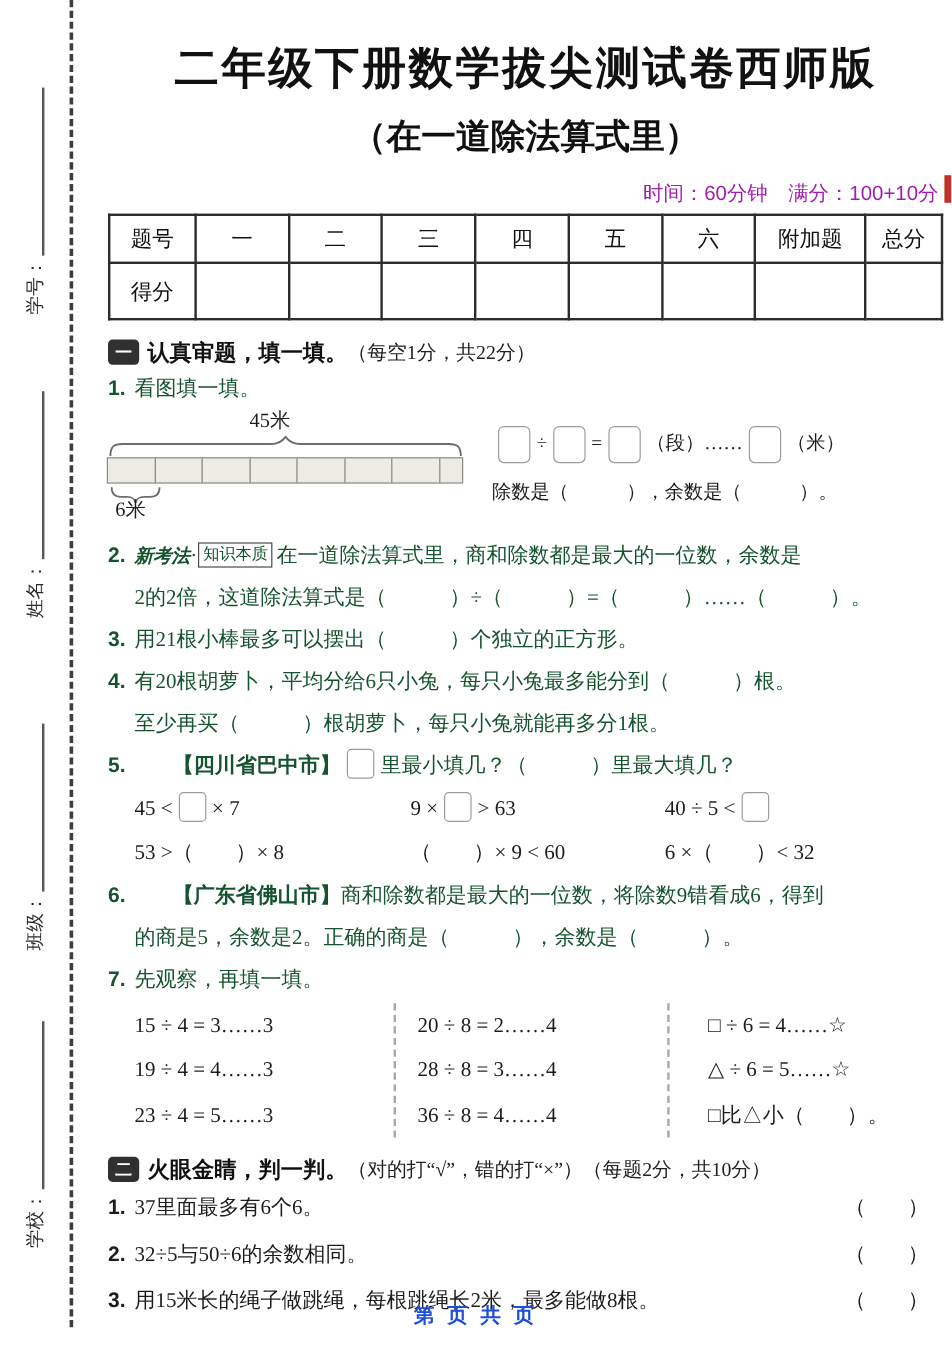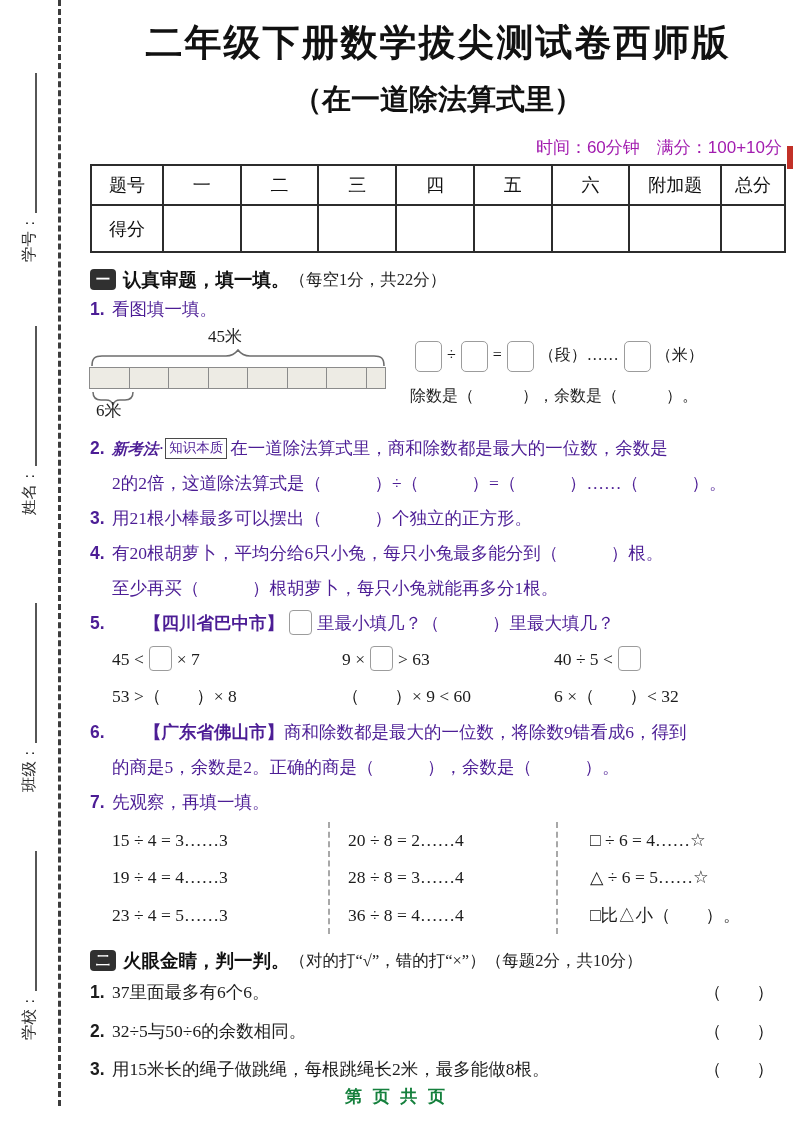--- a/index.html
+++ b/index.html
@@ -22,21 +22,21 @@
     transform: rotate(-90deg); transform-origin: 0 0;
     display: flex; align-items: center;
     font-family: "Liberation Sans", sans-serif;
     font-size: 15.5px; color: #2a2a2a; white-space: nowrap;
   }
   .sb-rule { display: inline-block; width: 140px; height: 15px;
     border-bottom: 2px solid #565656; margin-left: 2px; }
   
   .main { position: absolute; left: 90px; top: 0; width: 696px; }
   .title {
-    margin: 18px 0 0; text-align: center;
+    margin: 32px 0 0; text-align: center;
     font-family: "Liberation Sans", sans-serif;
     font-size: 37px; font-weight: bold; letter-spacing: 2px;
     color: #111;
   }
   .subtitle {
     margin: 12px 0 0; text-align: center;
     font-family: "Liberation Sans", sans-serif;
     font-size: 29px; font-weight: bold; color: #111;
   }
   .meta {
@@ -54,21 +54,21 @@
   table.score tr.scr  { height: 47px; }
   
   .sec-head { display: flex; align-items: center; margin-top: 14px;
     font-family: "Liberation Sans", sans-serif; font-size: 18.5px; font-weight: bold; color:#111; }
   .sec-icon { width: 26px; height: 21px; background: #303030; border-radius: 4px;
     color: #fff; font-size: 14px; font-weight: bold;
     display: inline-flex; align-items: center; justify-content: center;
     margin-right: 7px; flex: none; }
   .sec-note { font-weight: normal; font-size: 16.5px; font-family: "Liberation Serif", serif; color:#222; }
   
-  .q { font-size: 17.5px; line-height: 2.0; padding-left: 22px; margin: 0; color:#4c1d95; }
+  .q { font-size: 17.5px; line-height: 2.0; padding-left: 22px; margin: 0; color:#14532d; }
   .qnum { display: inline-block; min-width: 22px; margin-left: -22px;
     font-family: "Liberation Sans", sans-serif; font-weight: bold; }
   .src-tag { font-weight: bold; margin-left: 32px; }
   .badge-bold { font-family: "Liberation Sans", sans-serif; font-weight: bold; font-style: italic; font-size: 15.5px; }
   .badge-box { border: 1.5px solid #4a4a4a; font-family: "Liberation Sans", sans-serif;
     font-size: 13.5px; padding: 0 3px; margin: 0 3px 0 1px; display:inline-block; line-height:1.4; vertical-align: 2px; }
   
   .q1-body { display: flex; margin: 2px 0 6px; }
   .diagram { position: relative; width: 308px; height: 96px; flex: none; }
   .d-top-label { position: absolute; top: -4px; left: 118px; font-size: 17px; }
@@ -96,21 +96,21 @@
   .q7-col.c3 { padding-left: 32px; }
   
   .judge-item { display: flex; justify-content: space-between;
     font-size: 17.5px; line-height: 2.18; padding-left: 0; }
   .judge-text { padding-left: 22px; }
   .judge-text .qnum { margin-left: -22px; }
   .judge-blank { padding-right: 12px; flex: none; }
   
   .footer { position: absolute; bottom: 14px; left: 0; width: 100%;
     text-align: center; font-family: "Liberation Sans", sans-serif;
-    font-size: 17px; font-weight: bold; white-space: pre; letter-spacing: 3px; color:#15803d; }
+    font-size: 17px; font-weight: bold; white-space: pre; letter-spacing: 3px; color:#1d4ed8; }
 </style>
 </head>
 <body>
 
 <div class="page">
 
   <div class="cut-line"></div>
 
   <div class="sb-group" style="top:262px">
     <span>学号：</span>

